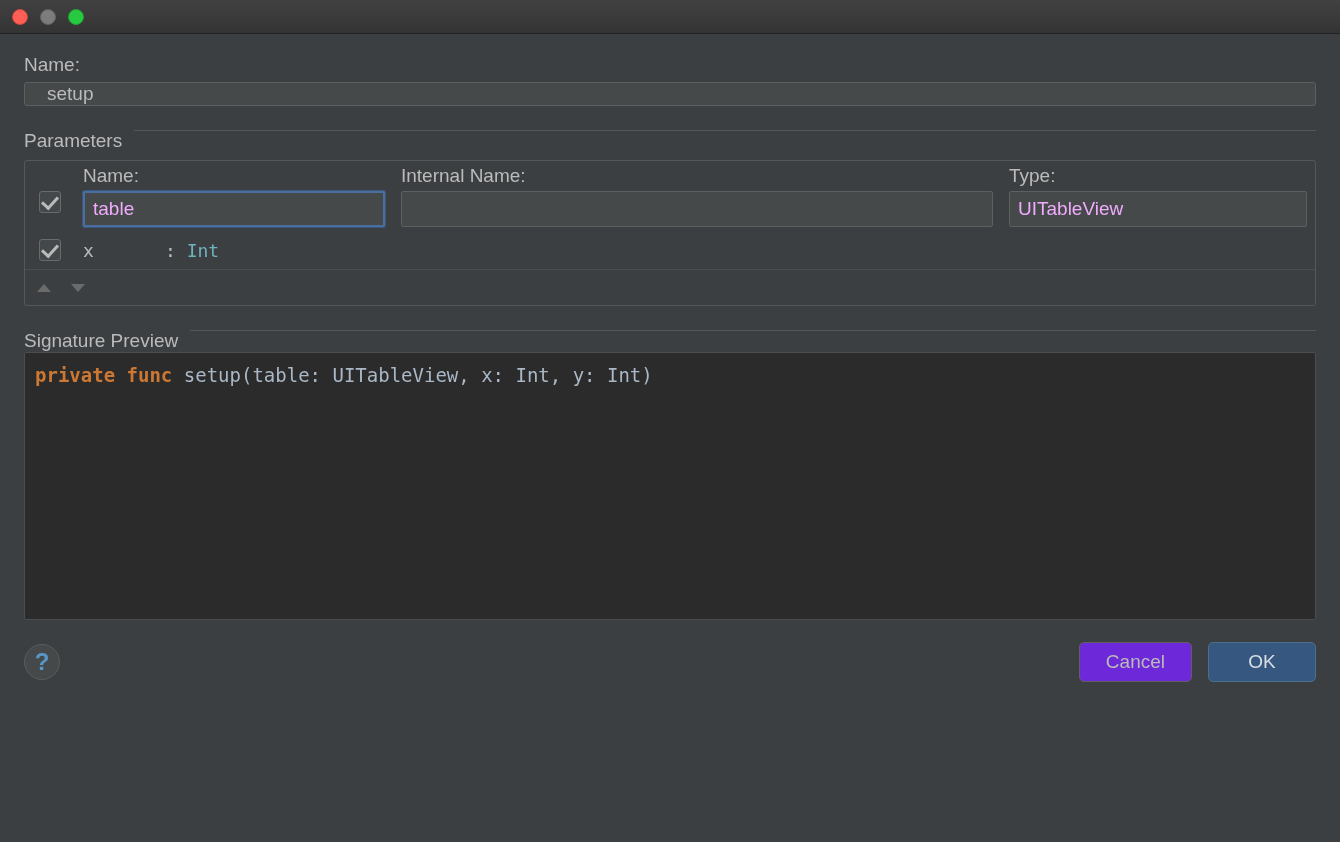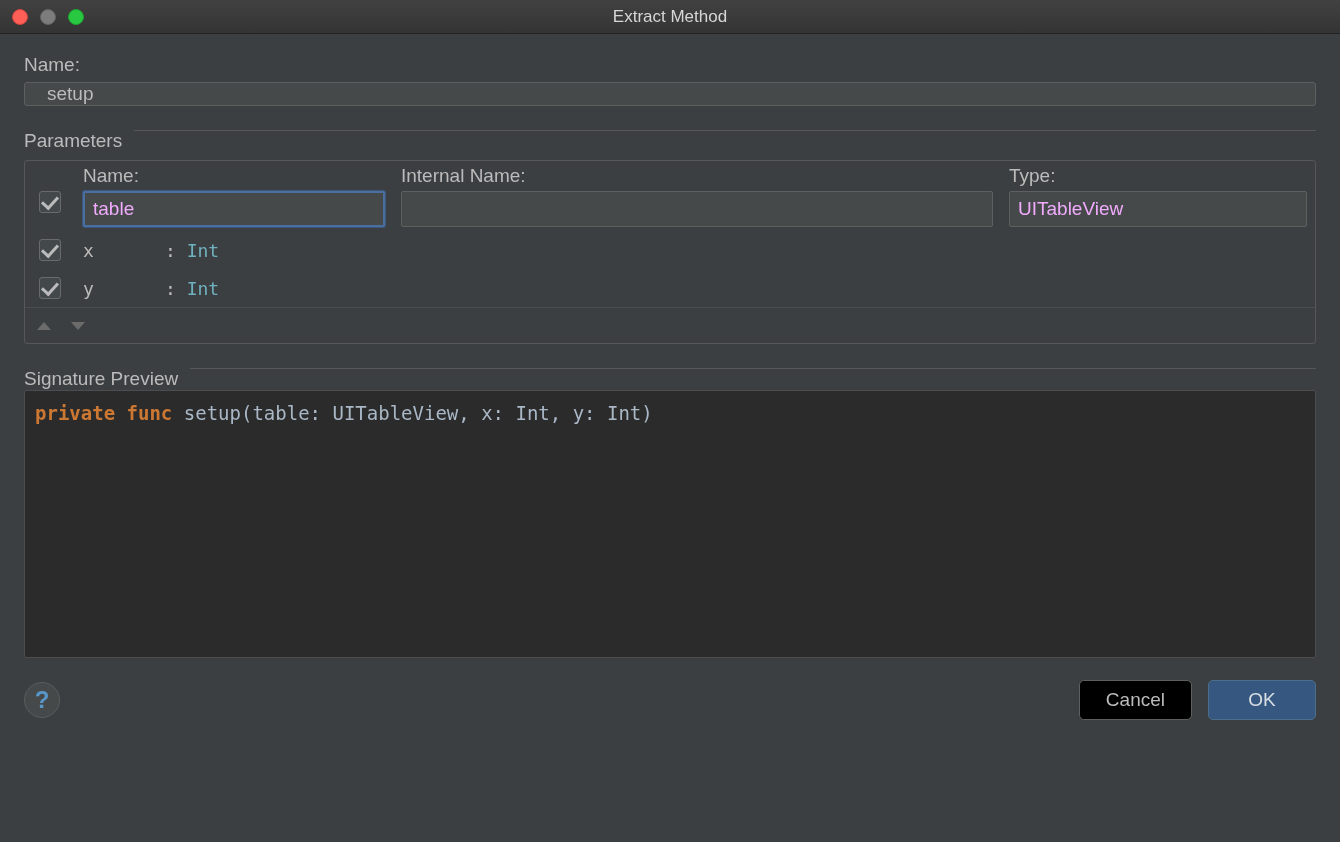--- a/index.html
+++ b/index.html
@@ -245,21 +245,21 @@
       align-items: center;
       justify-content: center;
       color: #5896c8;
       font-size: 24px;
       font-weight: bold;
     }
     .footer-spacer { flex: 1; }
     .btn {
       height: 40px;
       padding: 0 26px;
-      background: #000000;
+      background: #6d28d9;
       border: 1px solid #5e6060;
       color: #bbbbbb;
       font-size: 19px;
       border-radius: 5px;
       display: flex;
       align-items: center;
       justify-content: center;
       min-width: 108px;
     }
     .btn.primary {
@@ -270,21 +270,20 @@
   </style>
 </head>
 <body>
 
 <div class="titlebar">
   <div class="traffic-lights">
     <div class="traffic-light tl-red"></div>
     <div class="traffic-light tl-yellow"></div>
     <div class="traffic-light tl-green"></div>
   </div>
-  <div class="title">Extract Method</div>
 </div>
 
 <div class="content">
 
   <div class="top-row">
     <div class="field-group name-group">
       <div class="label">Name:</div>
       <input class="name-input" value="setup" style="">
     </div>
   </div>
@@ -317,28 +316,20 @@
 
       <div class="params-row params-data-row">
         <div class="check-col">
           <div class="checkbox checked"></div>
         </div>
         <div class="mono">
           <span class="param-name">x</span><span class="param-colon">: </span><span class="param-type">Int</span>
         </div>
       </div>
 
-      <div class="params-row params-data-row">
-        <div class="check-col">
-          <div class="checkbox checked"></div>
-        </div>
-        <div class="mono">
-          <span class="param-name">y</span><span class="param-colon">: </span><span class="param-type">Int</span>
-        </div>
-      </div>
 
       <div class="move-toolbar">
         <div class="arrow-up"></div>
         <div class="arrow-down"></div>
       </div>
     </div>
   </div>
 
   <div class="fieldset">
     <div class="fieldset-header">

